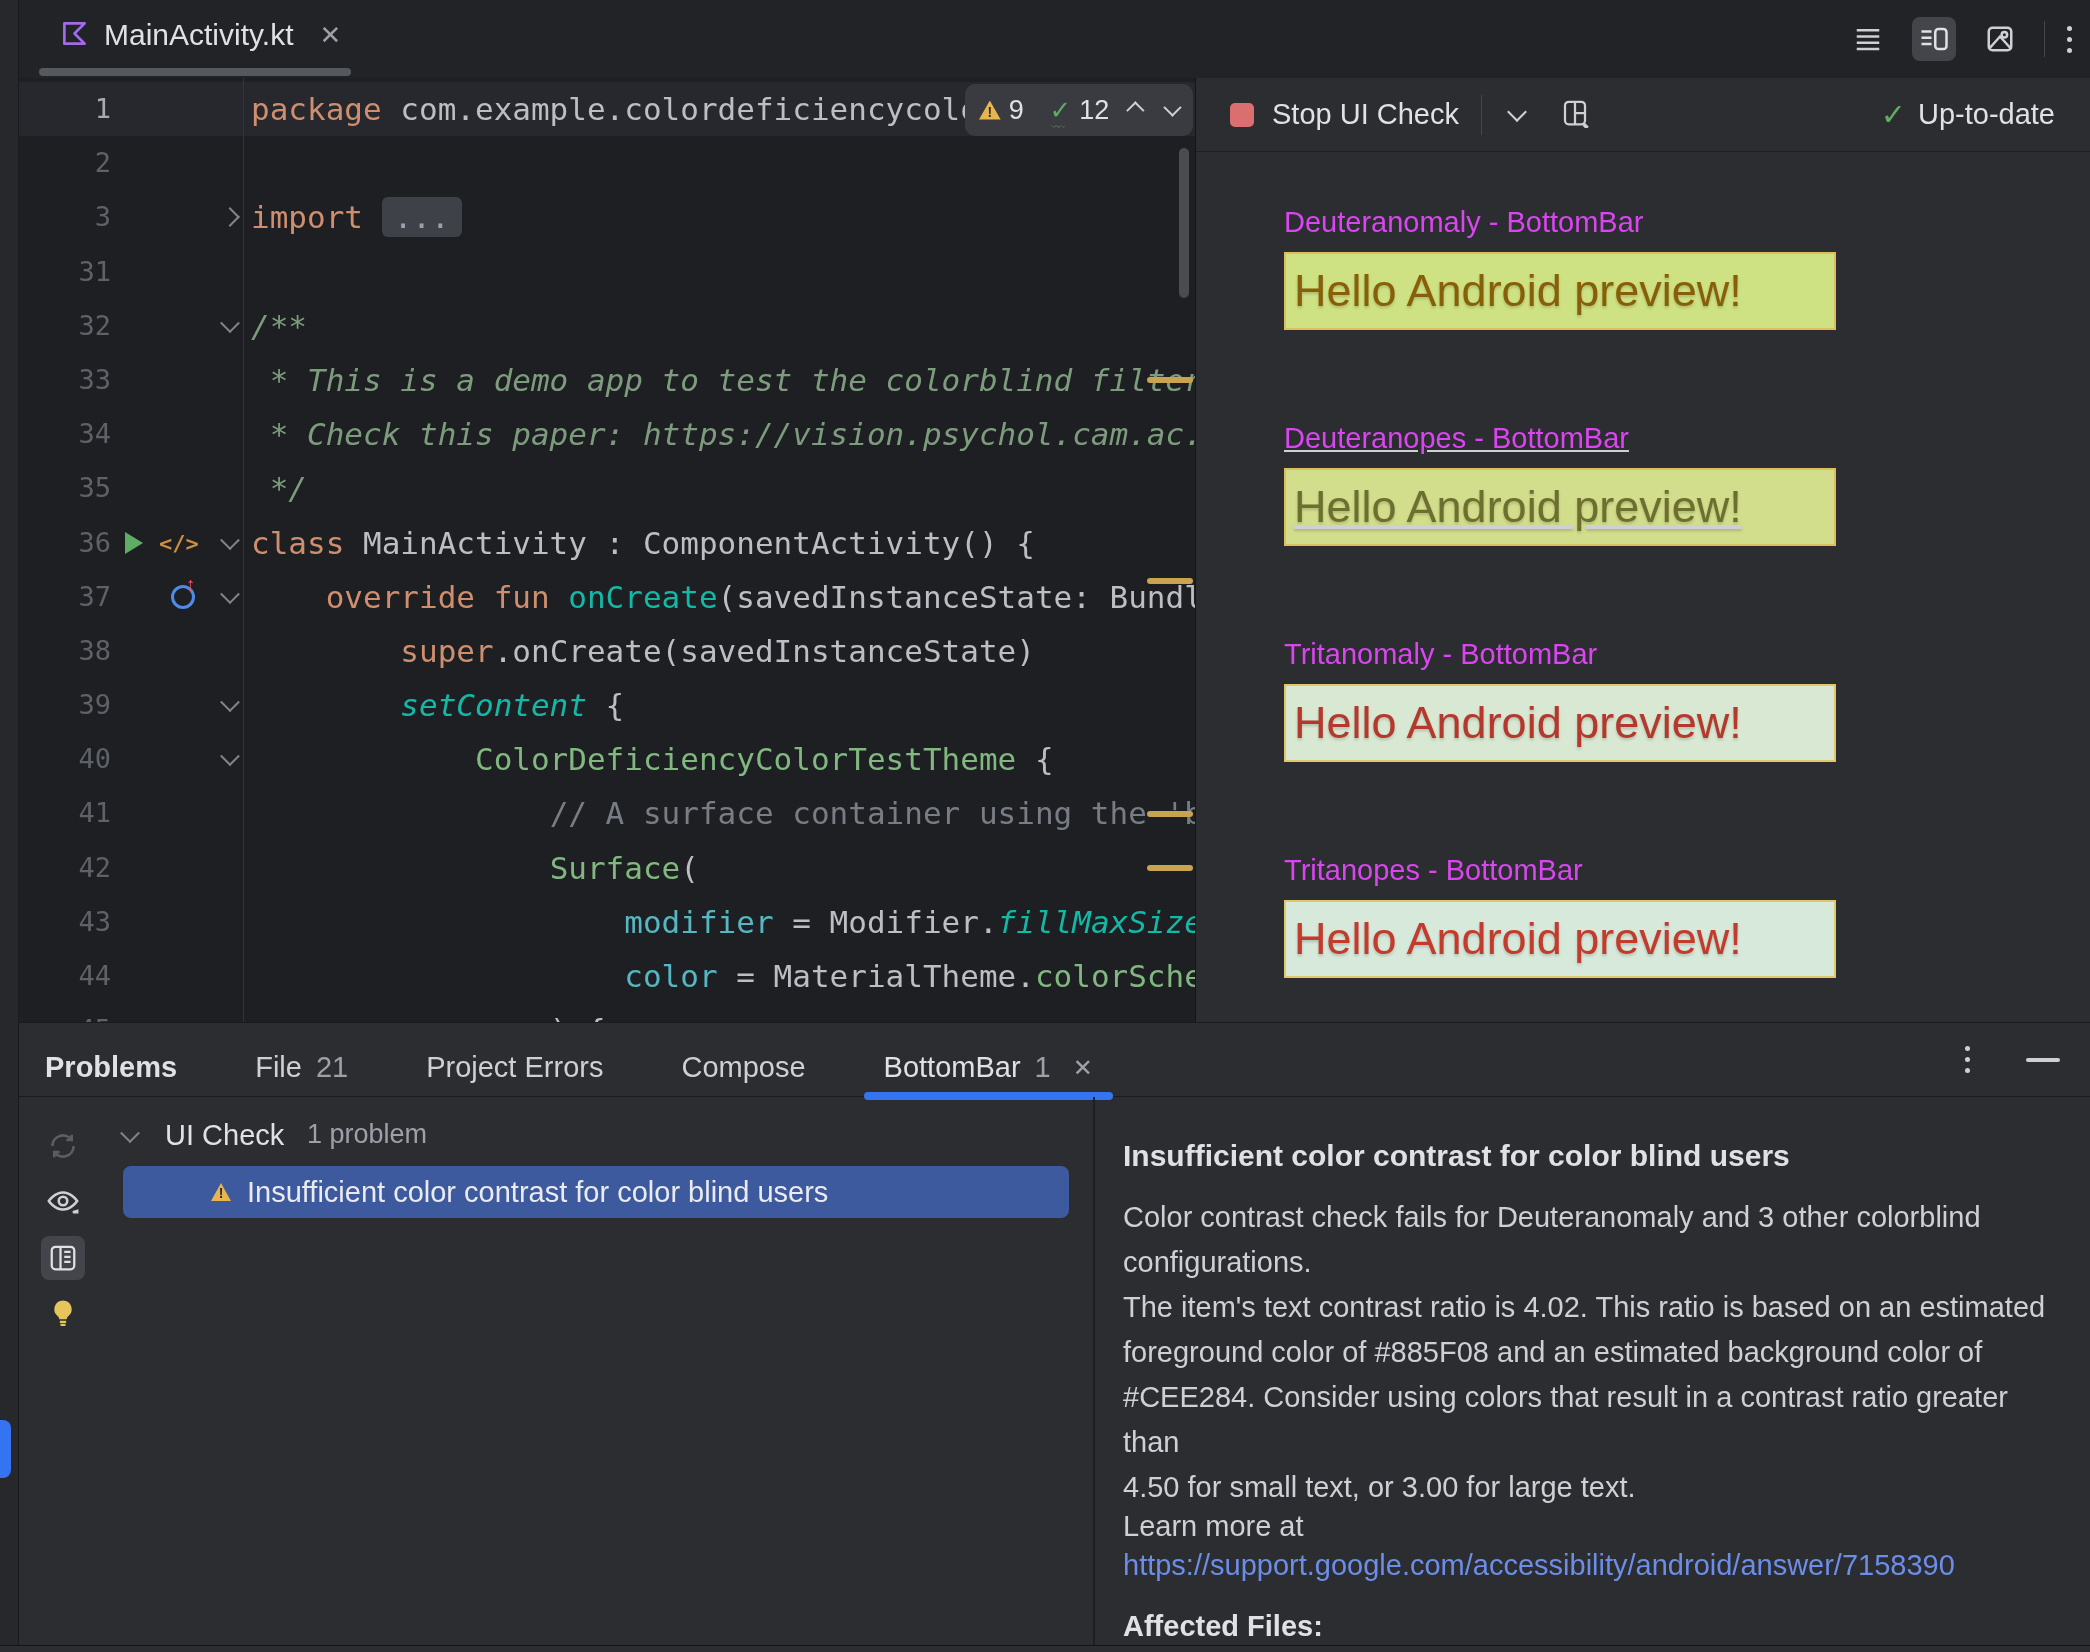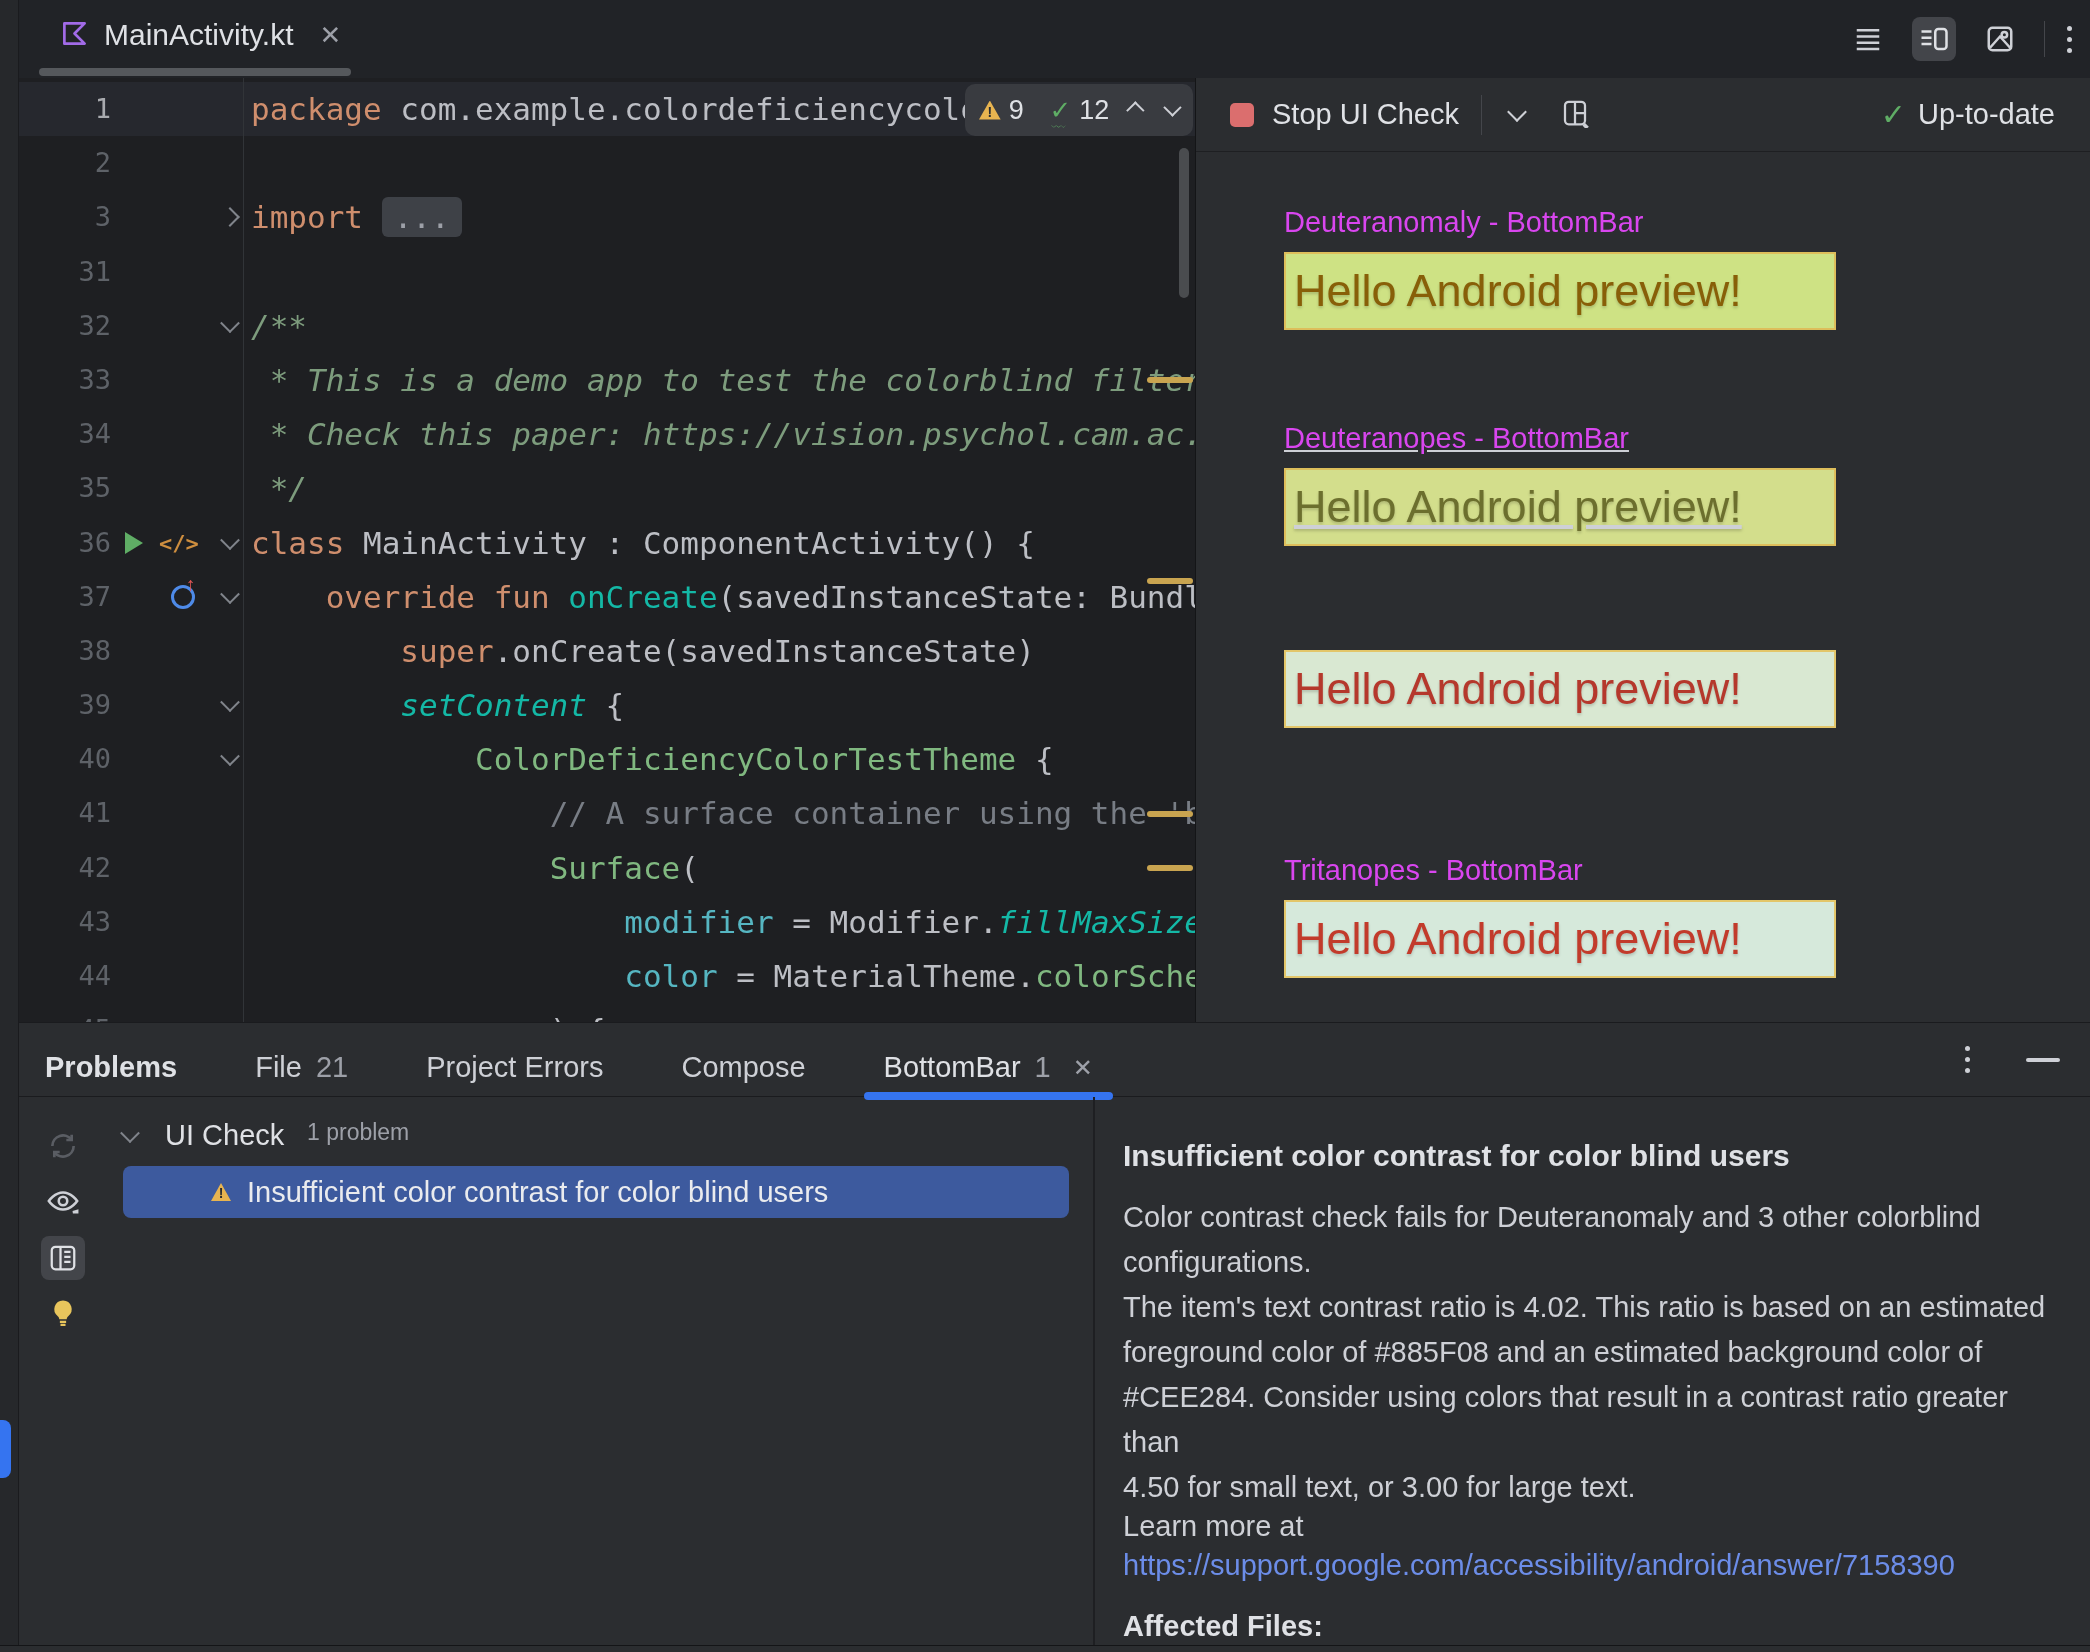--- a/index.html
+++ b/index.html
@@ -92,21 +92,21 @@
   #btab-icons{position:absolute;right:30px;top:0;height:73px;display:flex;align-items:center;gap:56px;}
   .minus{width:34px;height:4px;background:#CED0D6;border-radius:2px;}
 
   
   .ltool{position:absolute;left:22px;width:44px;height:44px;display:flex;align-items:center;justify-content:center;border-radius:8px;}
   .ltool.sel{background:#43454A;}
 
   
   #tree-chev{left:104px;top:113px;}
   #uicheck-label{left:146px;top:96px;font-size:29px;color:#DFE1E5;}
-  #uicheck-count{left:288px;top:96px;font-size:23px;color:#9DA0A8;}
+  #uicheck-count{left:288px;top:96px;font-size:27px;color:#9DA0A8;}
   #prob-row{left:104px;top:143px;width:946px;height:52px;background:#3D5A9E;border-radius:8px;
             display:flex;align-items:center;}
   #prob-row .warn-tri{margin-left:88px;width:20px;height:18px;}
   #prob-row span{margin-left:16px;font-size:29px;color:#EAEBEE;}
   #pane-div{left:1074px;top:74px;width:2px;height:549px;background:#1E1F22;}
 
   
   #details{position:absolute;left:1076px;top:74px;width:995px;height:549px;padding:42px 0 0 28px;box-sizing:border-box;}
   #dtitle{font-size:30px;font-weight:bold;color:#DFE1E5;}
   #dbody{margin-top:22px;font-size:29px;line-height:45px;color:#CED0D6;white-space:pre-line;width:930px;}
@@ -291,20 +291,21 @@
     <div id="previews">
         <div class="preview" style="top: 128px;">
           <div class="pv-label">Deuteranomaly - BottomBar</div>
           <div class="pv-box" style="background:#CEE284;color:#885F08;border-color:#DDBE5B">Hello Android preview!</div>
         </div>
         <div class="preview" style="top: 344px; text-decoration: underline;">
           <div class="pv-label">Deuteranopes - BottomBar</div>
           <div class="pv-box" style="background:#D3DE8C;color:#6C6F2E;border-color:#DDBE5B">Hello Android preview!</div>
         </div>
         <div class="preview" style="top: 560px;">
+          <div class="pv-label">Tritanomaly - BottomBar</div>
           <div class="pv-box" style="background:#D9E8D2;color:#B5382C;border-color:#E3C66A">Hello Android preview!</div>
         </div>
         <div class="preview" style="top: 776px;">
           <div class="pv-label">Tritanopes - BottomBar</div>
           <div class="pv-box" style="background:#D6E9DB;color:#C23B2B;border-color:#E3C66A">Hello Android preview!</div>
         </div>
       </div>
   </div>
 
   <div class="abs" id="bpanel">

